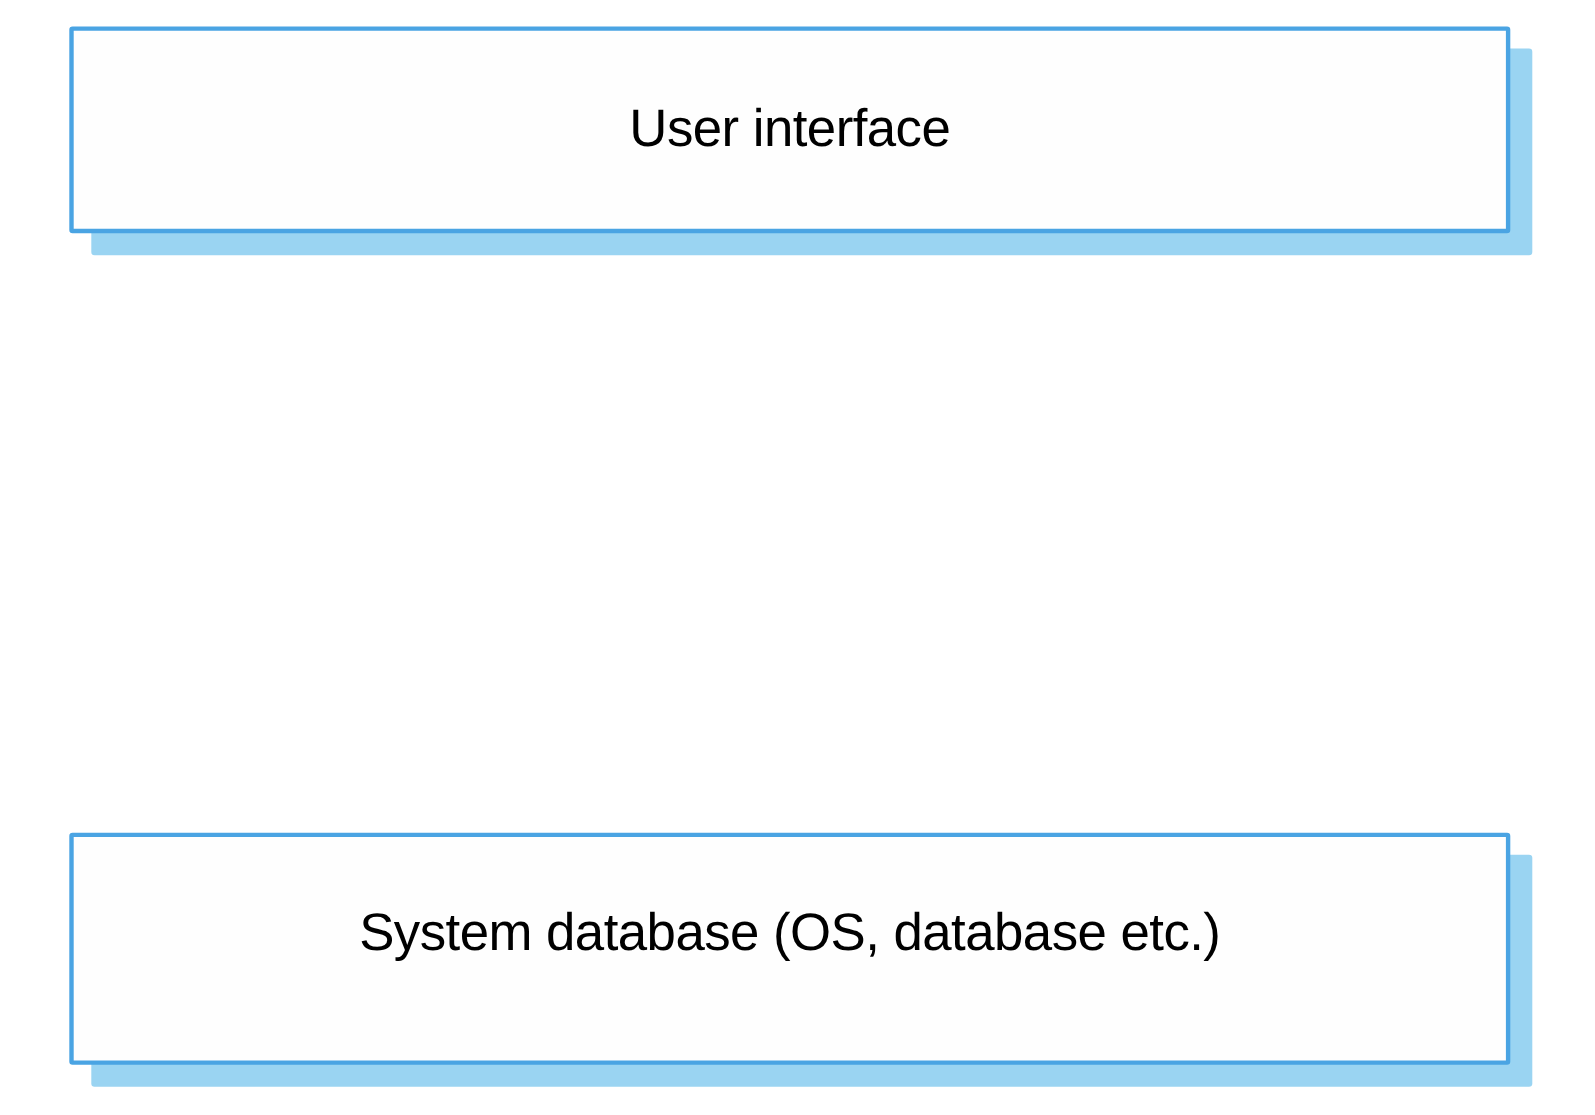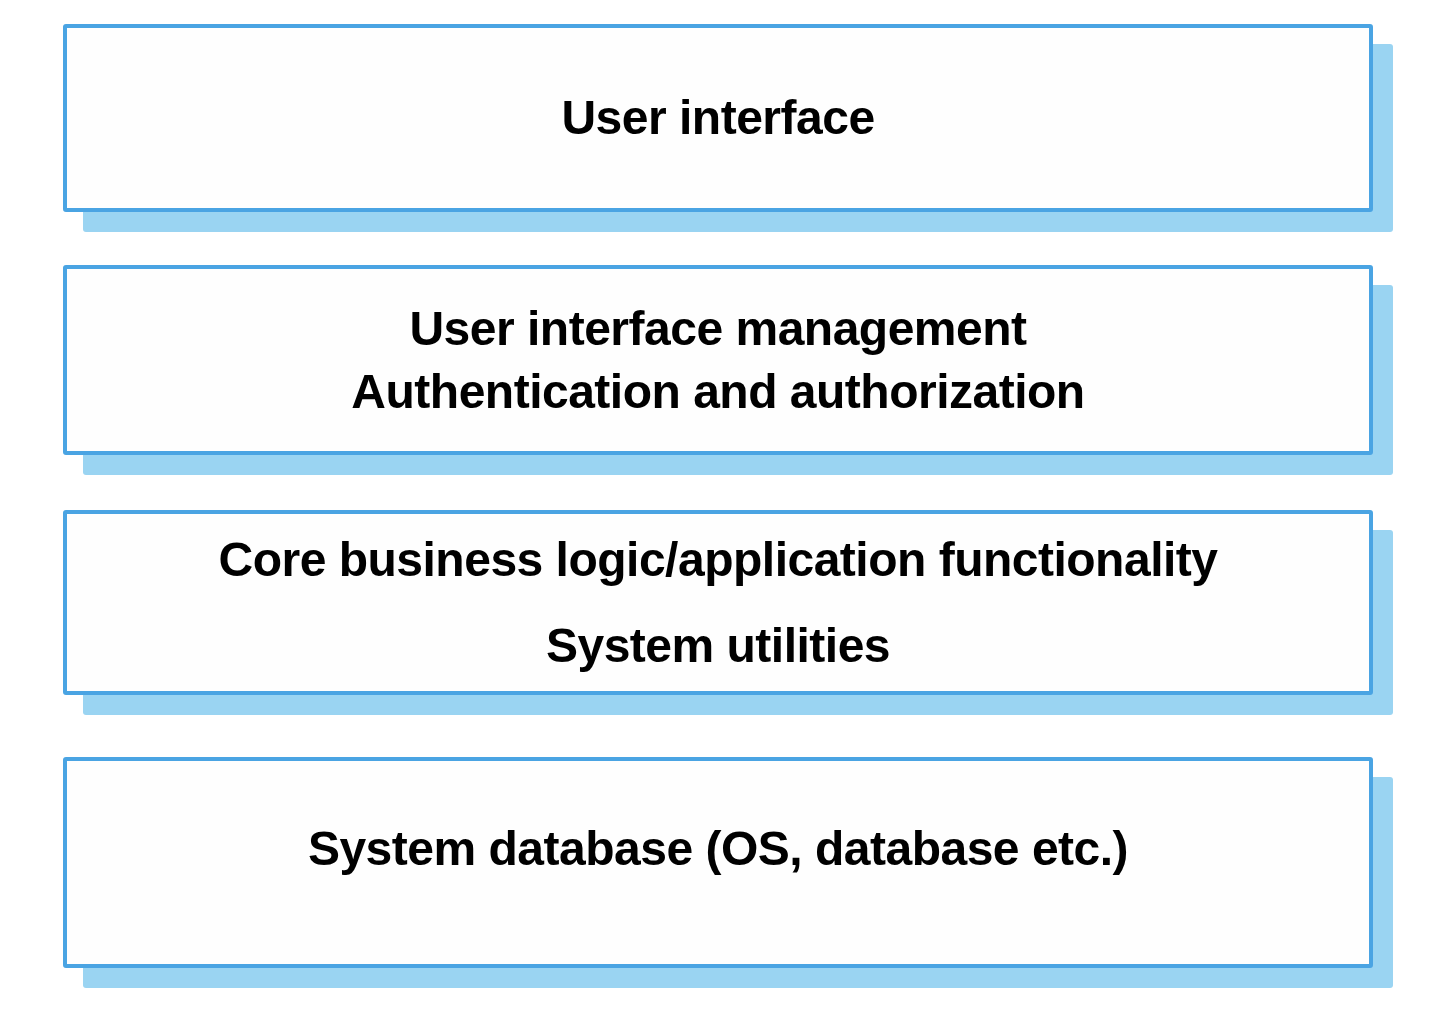--- a/index.html
+++ b/index.html
@@ -41,38 +41,30 @@
     text-align: center;
     color: var(--text);
     font-size: 48px;
     line-height: 1.15;
     letter-spacing: -0.5px;
   }
   .layer-1 { top: 24px;  height: 188px; }
   .layer-2 { top: 265px; height: 190px; gap: 8px; }
   .layer-3 { top: 510px; height: 185px; gap: 30px; }
   .layer-4 { top: 757px; height: 211px; padding-bottom: 28px; }
-  .line { white-space: nowrap; font-weight: bold; }
+  .line { white-space: nowrap; }
 </style>
 </head>
 <body>
 
 <div class="canvas">
 
   <div class="layer layer-1">
     <div class="line">User interface</div>
   </div>
 
-  <div class="layer layer-2">
-    <div class="line">User interface management</div>
-    <div class="line">Authentication and authorization</div>
-  </div>
 
-  <div class="layer layer-3">
-    <div class="line">Core business logic/application functionality</div>
-    <div class="line">System utilities</div>
-  </div>
 
   <div class="layer layer-4">
     <div class="line">System database (OS, database etc.)</div>
   </div>
 
 </div>
 
 </body></html>

